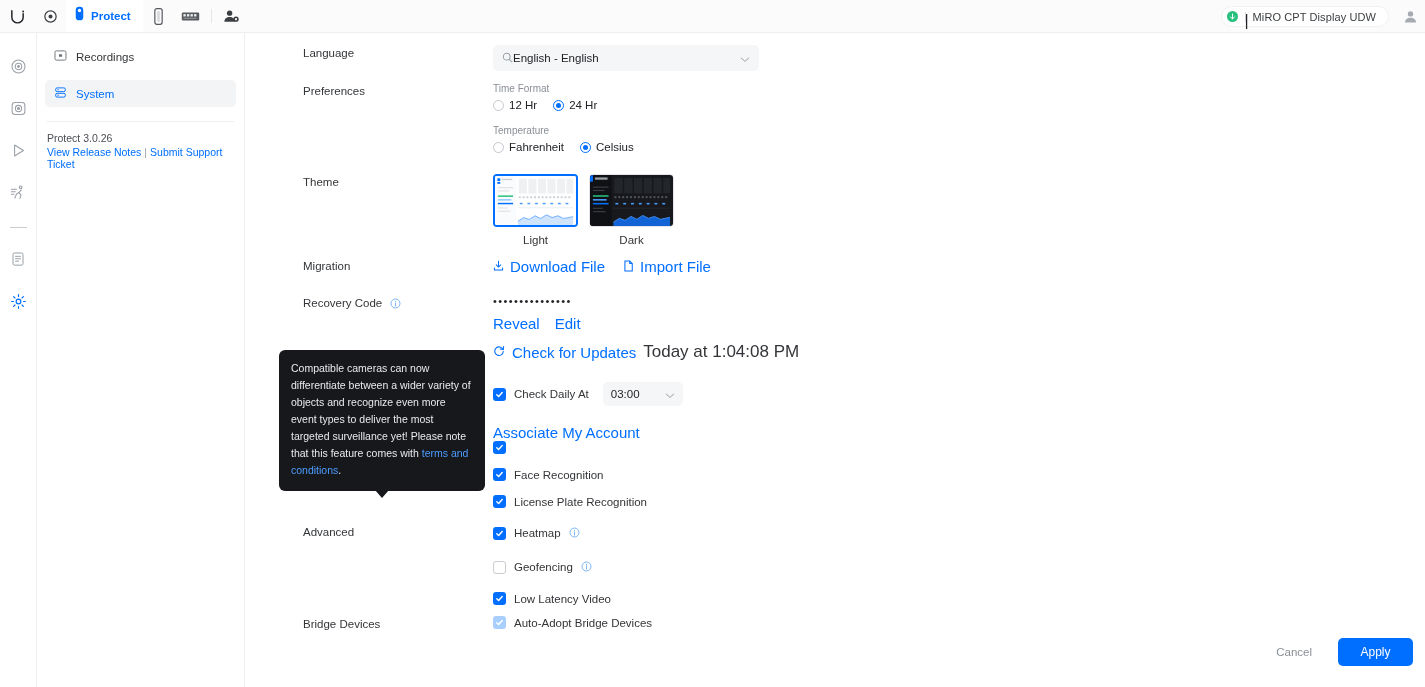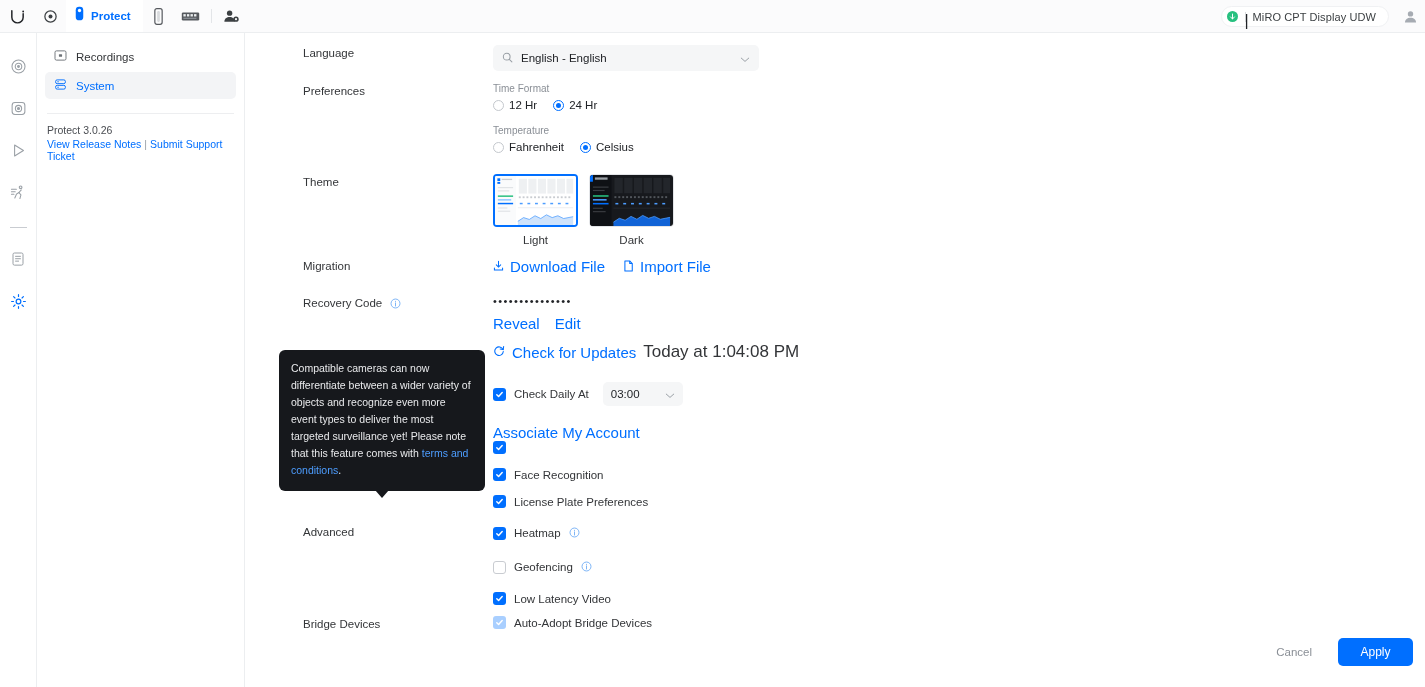--- a/index.html
+++ b/index.html
@@ -62,21 +62,21 @@
   
   .sidebar {
     position: absolute; top: 33px; left: 37px; width: 208px; height: 654px;
     background: #ffffff; border-right: 1px solid #eceef0; padding: 10px 8px 0 8px;
   }
   .side-item {
     display: flex; align-items: center; gap: 9px;
     height: 27px; padding: 0 9px; border-radius: 5px;
     font-size: 11.5px; color: #333538; cursor: pointer;
   }
-  .side-item + .side-item { margin-top: 2px; }
+  .side-item + .side-item { margin-top: 10px; }
   .side-item.active { background: #f3f4f6; color: #006fff; font-weight: 500; }
   .side-sep { height: 1px; background: #edeef0; margin: 14px 2px 10px; }
   .ver-block { padding: 0 2px; }
   .ver-text { font-size: 10.5px; color: #4a4d52; margin-bottom: 2px; }
   .ver-links { font-size: 10.5px; color: #006fff; }
   .ver-links a { color: #006fff; text-decoration: none; cursor: pointer; }
   .ver-links .pipe { color: #9aa0a6; margin: 0 3px; }
 
   
   .main {
@@ -86,21 +86,21 @@
   .row { position: absolute; display: flex; }
   .row-label {
     font-size: 11.5px; color: #333538; width: 190px; flex: none; padding-top: 2px;
   }
   .fields { position: relative; }
 
   .select {
     width: 266px; height: 26px; background: #f5f6f7; border-radius: 5px;
     display: flex; align-items: center; padding: 0 9px; cursor: pointer;
   }
-  .select .val { font-size: 11.5px; color: #212327; margin-left: 8px; font-weight: 500; }
+  .select .val { font-size: 11.5px; color: #212327; font-weight: 500; }
   .select .chev { margin-left: auto; }
 
   .fieldgroup-label { font-size: 10px; color: #8a8f96; margin-bottom: 5px; }
   .radio-line { display: flex; align-items: center; gap: 7px; }
   .radio-line + .fieldgroup-label { margin-top: 14px; }
   .radio { display: flex; align-items: center; gap: 5px; cursor: pointer; margin-right: 9px; }
   .radio .dot {
     width: 11px; height: 11px; border-radius: 50%;
     border: 1px solid #c4c8cd; background: #fff; flex: none;
     display: flex; align-items: center; justify-content: center;
@@ -589,21 +589,21 @@
               </svg>
           </span>
           <span class="chk-lbl">Face Recognition</span>
         </div>
         <div class="chk-line" style="margin-top:14px;">
           <span class="chk">
             <svg width="9" height="9" viewBox="0 0 10 10" fill="none" stroke="#ffffff" stroke-width="1.6" stroke-linecap="round" stroke-linejoin="round">
                 <path d="M2 5.2 L4 7.2 L8 2.8"></path>
               </svg>
           </span>
-          <span class="chk-lbl">License Plate Preferences</span>
+          <span class="chk-lbl">License Plate Recognition</span>
         </div>
       </div>
     </div>
 
     <div class="row" style="top:491px; left:58px;">
       <div class="row-label">Advanced</div>
       <div class="fields">
         <div class="chk-line">
           <span class="chk">
             <svg width="9" height="9" viewBox="0 0 10 10" fill="none" stroke="#ffffff" stroke-width="1.6" stroke-linecap="round" stroke-linejoin="round">

